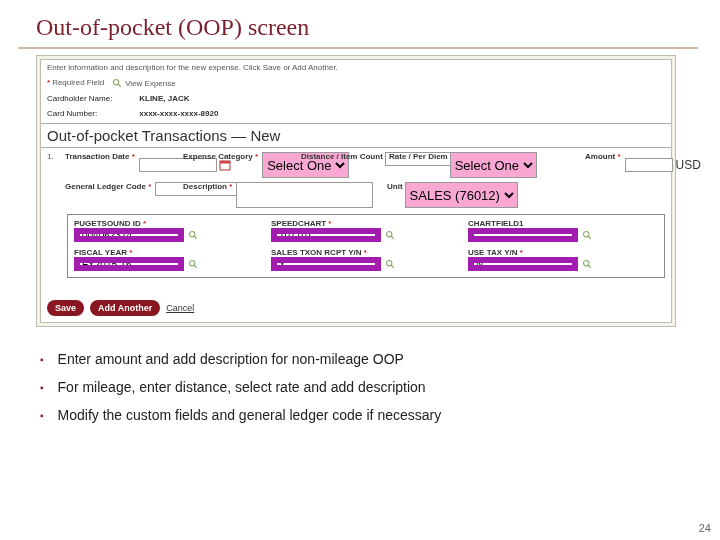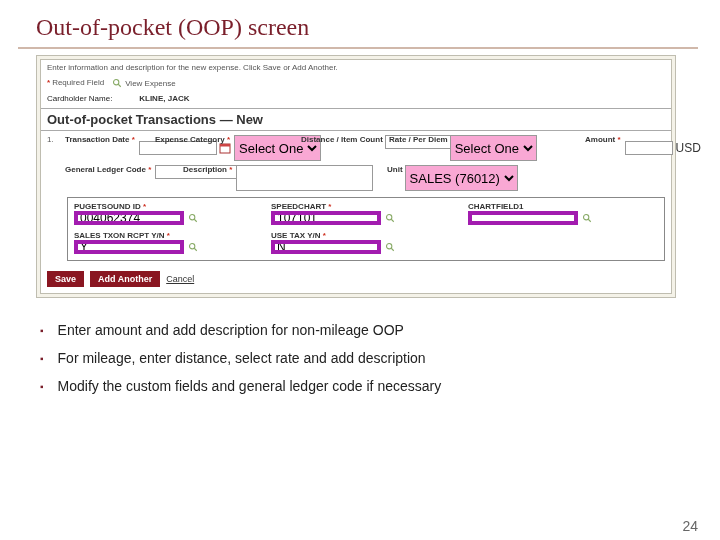--- a/index.html
+++ b/index.html
@@ -9,41 +9,41 @@
   .shot-wrap { margin: 0 0 0 36px; width: 640px; background: #f4f2e8; border: 1px solid #bfbdb0; padding: 0; }
   .shot { background: #fff; border: 1px solid #bfbdb0; margin: 3px; font-size: 8px; color: #333; }
   .backlink { color: #3b5cbf; padding: 4px 6px; font-size: 8px; }
   .instr { padding: 3px 6px; color: #555; font-size: 8px; }
   .star { color: #cc2a1b; font-weight: bold; margin-right: 2px; display: inline-block; }
   .req-row { padding: 3px 6px; font-size: 8px; color: #555; display: flex; align-items: flex-start; gap: 8px; }
   .mag { width: 10px; height: 10px; display: inline-block; vertical-align: middle; }
   .info-row { padding: 3px 6px; font-size: 8px; color: #333; }
   .info-row .lab { display: inline-block; width: 90px; color: #222; }
   .info-row .val { font-weight: bold; }
-  .section-bar { border-top: 1px solid #aaa; border-bottom: 1px solid #aaa; padding: 3px 6px; font-weight: bold; font-size: 13px; margin-top: 2px; }
+  .section-bar { border-top: 1px solid #aaa; border-bottom: 1px solid #aaa; padding: 3px 6px; font-weight: normal; font-size: 15px; margin-top: 2px; }
   .row1, .row2 { display: flex; padding: 4px 6px 0 6px; gap: 8px; }
   .rownum { width: 10px; font-size: 8px; color: #555; }
   .fld { display: flex; gap: 2px; }
   .fld .flab { font-weight: bold; font-size: 8px; white-space: nowrap; }
   .tin { border: 1px solid #999; height: 14px; font-size: 8px; padding: 0 2px; background: #fff; }
   .sel { border: 1px solid #999; height: 26px; font-size: 13px; background: #f9a8d4; }
   .cal { width: 12px; height: 12px; display: inline-block; }
-  .cfbox { border: 1px solid #888; margin: 6px 6px 4px 26px; padding: 4px 17px 6px 6px; }
+  .cfbox { border: 1px solid #888; margin: 6px 6px 16px 26px; padding: 4px 17px 6px 6px; }
   .cfgrid { display: grid; grid-template-columns: 1fr 1fr 1fr; column-gap: 18px; row-gap: 6px; }
   .cf { }
   .cf .clab { font-weight: bold; font-size: 8px; }
   .cf-in { display: flex; align-items: center; gap: 4px; }
-  .cf-in input { border: 4px solid #a21caf; height: 14px; width: 110px; font-size: 12px; padding: 0 2px; }
+  .cf-in input { border: 6px solid #a21caf; height: 14px; width: 110px; font-size: 10px; padding: 0 2px; }
   .btnrow { padding: 6px; display: flex; align-items: center; gap: 6px; }
-  .rbtn { background: #8a1621; color: #fff; border: none; font-size: 9px; font-weight: bold; padding: 3px 8px; border-radius: 0; }
+  .rbtn { background: #8a1621; color: #fff; border: none; font-size: 9px; font-weight: bold; padding: 3px 8px; border-radius: 8px; }
   .cancel { font-size: 9px; color: #333; text-decoration: underline; margin-left: 0; }
   .bullets { list-style: none; margin: 18px 0 0 40px; }
   .bullets li { font-size: 14px; color: #222; padding: 6px 0; }
   .bullets li::before { content: "▪"; color: #7a1f2b; margin-right: 14px; font-size: 10px; vertical-align: 1px; }
-  .pagenum { position: absolute; bottom: 6px; right: 22px; font-size: 14px; color: #666; }
+  .pagenum { position: absolute; bottom: 6px; right: 9px; font-size: 11px; color: #666; }
   svg { display: block; }
 </style>
 </head>
 <body>
 
 <div class="slide-title">Out-of-pocket (OOP) screen</div>
 <div class="title-underline"></div>
 
 <div class="shot-wrap">
   <div class="shot">
@@ -59,39 +59,43 @@
               <line x1="7.5" y1="7.5" x2="10.5" y2="10.5" stroke="#8a6" stroke-width="1.3"></line>
             </svg>
         </span>
         <span>View Expense</span>
       </span>
     </div>
 
     <div class="info-row">
       <span class="lab">Cardholder Name:</span>
       <span class="val">KLINE, JACK</span>
+    </div>
+    <div class="info-row">
+      <span class="lab">Card Number:</span>
+      <span class="val">xxxx-xxxx-xxxx-8920</span>
     </div>
 
     <div class="section-bar">Out-of-pocket Transactions — New</div>
 
     <div class="row1">
       <div class="rownum">1.</div>
       <div class="fld" style="width:110px;">
         <span class="flab"><span>Transaction Date</span> <span class="star">*</span></span>
         <div style="display:flex;gap:2px;align-items:center;">
           <input class="tin" style="width: 78px;">
           <span class="cal">
             <svg viewBox="0 0 12 12">
                 <rect x="1" y="2" width="10" height="9" fill="#fff" stroke="#a33" stroke-width="1"></rect>
                 <rect x="1" y="2" width="10" height="2.5" fill="#c44"></rect>
               </svg>
           </span>
         </div>
       </div>
-      <div class="fld" style="width:110px;justify-content:center;">
+      <div class="fld" style="width:110px;">
         <span class="flab"><span>Expense Category</span> <span class="star">*</span></span>
         <select class="sel" style="width:100px;"><option>Select One</option></select>
       </div>
       <div class="fld" style="width:80px;">
         <span class="flab">Distance / Item Count</span>
         <input class="tin" style="width: 70px;">
       </div>
       <div class="fld" style="width:100px;">
         <span class="flab">Rate / Per Diem</span>
         <select class="sel" style="width:95px;"><option>Select One</option></select>
@@ -153,20 +157,32 @@
               <input value="" style="">
               <span class="mag">
                 <svg viewBox="0 0 12 12">
                   <circle cx="5" cy="5" r="3.2" fill="none" stroke="#8a6" stroke-width="1.3"></circle>
                   <line x1="7.5" y1="7.5" x2="10.5" y2="10.5" stroke="#8a6" stroke-width="1.3"></line>
                 </svg>
               </span>
             </div>
         </div>
         <div class="cf">
+          <div class="clab"><span>FISCAL YEAR</span> <span class="star">*</span></div>
+          <div class="cf-in">
+              <input value="FY2015-16" style="">
+              <span class="mag">
+                <svg viewBox="0 0 12 12">
+                  <circle cx="5" cy="5" r="3.2" fill="none" stroke="#8a6" stroke-width="1.3"></circle>
+                  <line x1="7.5" y1="7.5" x2="10.5" y2="10.5" stroke="#8a6" stroke-width="1.3"></line>
+                </svg>
+              </span>
+            </div>
+        </div>
+        <div class="cf">
           <div class="clab"><span>SALES TXON RCPT Y/N</span> <span class="star">*</span></div>
           <div class="cf-in">
               <input value="Y" style="">
               <span class="mag">
                 <svg viewBox="0 0 12 12">
                   <circle cx="5" cy="5" r="3.2" fill="none" stroke="#8a6" stroke-width="1.3"></circle>
                   <line x1="7.5" y1="7.5" x2="10.5" y2="10.5" stroke="#8a6" stroke-width="1.3"></line>
                 </svg>
               </span>
             </div>

